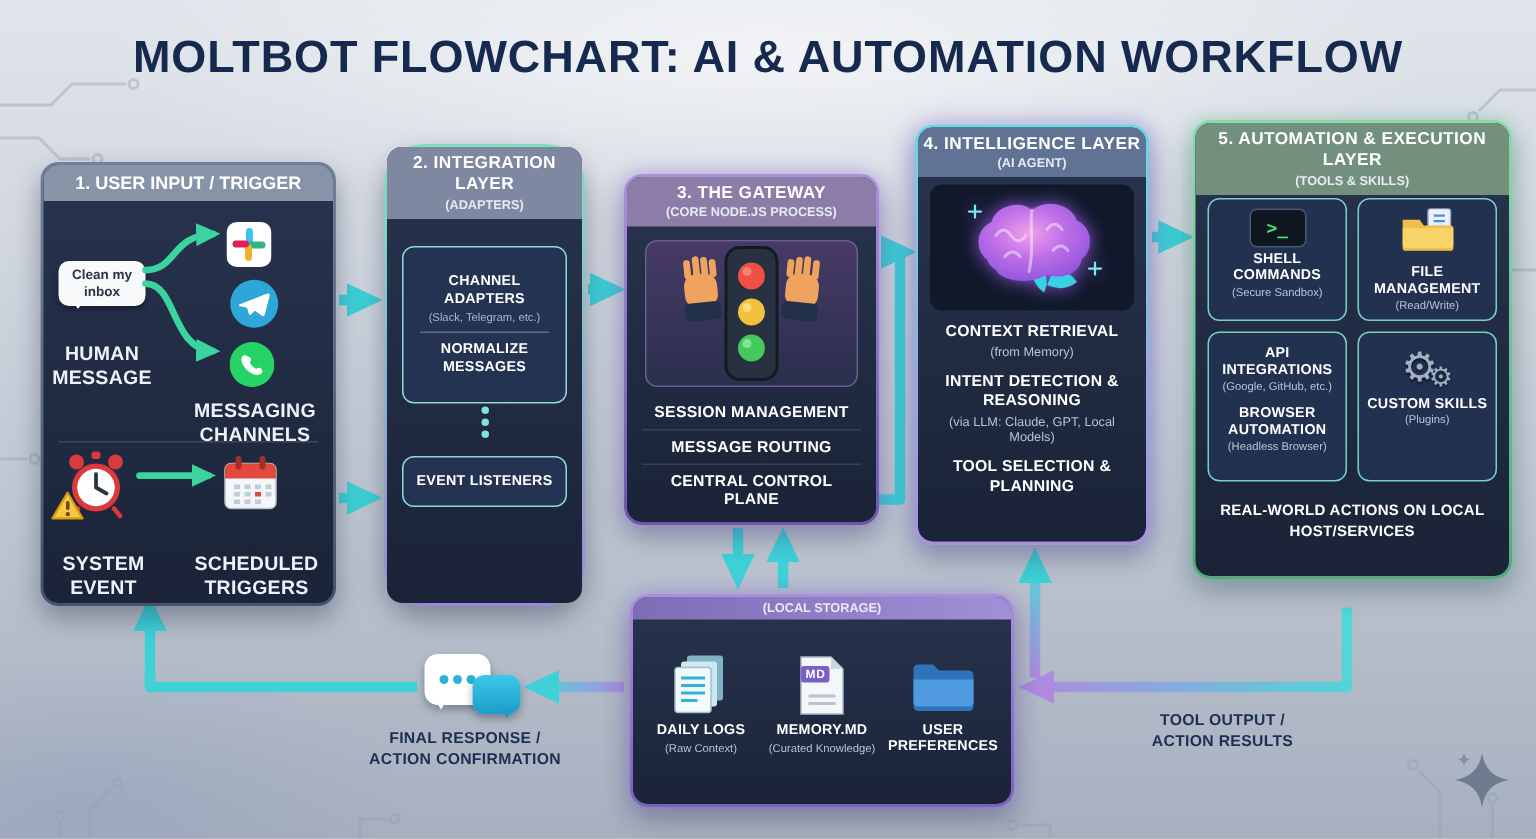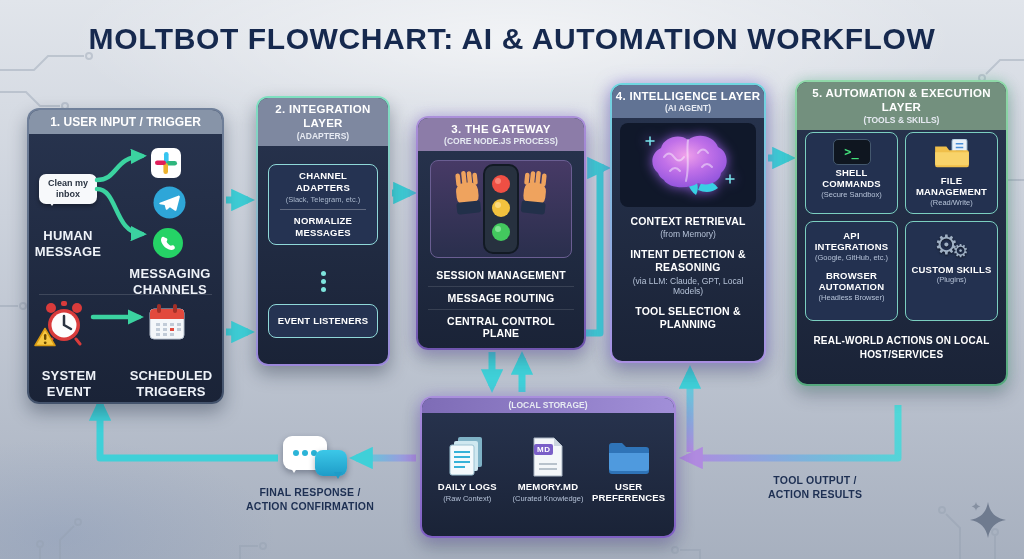--- a/index.html
+++ b/index.html
@@ -13,21 +13,21 @@
   #bg-decor { z-index:0; } #arrows-under { z-index:1; } #arrows-over { z-index:3; }
 
   .title { position:absolute; top:22px; left:0; width:100%; text-align:center; z-index:2;
     font-size:30px; font-weight:800; color:#16294e; letter-spacing:.6px; }
 
   .panel { position:absolute; border-radius:12px; padding:2px; z-index:2;
     box-shadow:0 8px 18px rgba(15,25,45,.35); }
   .panel-inner { height:100%; border-radius:10px; position:relative; overflow:hidden;
     background:linear-gradient(180deg,#28344f,#1a2337); }
   .p-user { left:27px; top:108px; width:197px; height:296px; background:linear-gradient(180deg,#70809a,#44536c); }
-  .p-int  { left:256px; top:96px;  width:134px; height:270px; background:linear-gradient(180deg,#7fe0c0,#9b87da); }
+  .p-int  { left:256px; top:96px;  width:134px; height:308px; background:linear-gradient(180deg,#7fe0c0,#9b87da);border-radius:26px; }
   .p-gw   { left:416px; top:116px; width:170px; height:234px; background:linear-gradient(180deg,#ab90da,#6f55ae);
             box-shadow:0 0 14px rgba(150,120,230,.45), 0 8px 18px rgba(15,25,45,.3); }
   .p-ai   { left:610px; top:83px;  width:156px; height:280px; background:linear-gradient(180deg,#6fd6e0,#a98fe2);
             box-shadow:0 0 16px rgba(140,120,235,.5), 0 8px 18px rgba(15,25,45,.3); }
   .p-auto { left:795px; top:80px;  width:213px; height:306px; background:linear-gradient(180deg,#8fd8a8,#55a87e);
             box-shadow:0 0 12px rgba(110,210,160,.4), 0 8px 18px rgba(15,25,45,.3); }
   .p-mem  { left:420px; top:396px; width:256px; height:142px; background:linear-gradient(180deg,#a98fdc,#7e5fc2);
             box-shadow:0 0 14px rgba(150,120,230,.45), 0 8px 18px rgba(15,25,45,.3); }
 
   .ph { text-align:center; color:#fff; padding:4px 2px 5px; }
@@ -43,21 +43,21 @@
   .bubble { position:absolute; left:10px; top:64px; width:58px; background:#f7f9fb; border-radius:7px;
     padding:4px 3px; font-size:9px; font-weight:bold; color:#2a3442; text-align:center; line-height:1.2;
     box-shadow:0 2px 4px rgba(0,0,0,.35); }
   .bubble::after { content:""; position:absolute; left:8px; bottom:-7px;
     border:5px solid transparent; border-top:7px solid #f7f9fb; }
   .b1-icon { position:absolute; }
   .b1-div { position:absolute; left:10px; right:10px; top:184px; border-top:1px solid rgba(255,255,255,.14); }
   .warn { position:absolute; left:-7px; top:27px; }
 
   .chip { position:absolute; left:10px; width:110px; background:#253352; border:1.5px solid #8fd8d8;
-    border-radius:8px; color:#fff; text-align:center; padding:5px 5px; }
+    border-radius:8px; color:#fff; text-align:center; padding:17px 5px; }
   .chip-title { font-size:9.5px; font-weight:bold; line-height:1.25; letter-spacing:.2px; }
   .chip-sub { font-size:7.5px; color:#aab8cc; line-height:1.2; margin-top:1px; }
   .chip-divider { border-top:1px solid rgba(255,255,255,.28); margin:5px 6px; }
   .idots { position:absolute; left:0; right:0; top:170px; }
   .idot { width:5px; height:5px; border-radius:50%; background:#7ee4dc; margin:3px auto; }
 
   .gw-iconbox { position:absolute; left:12px; top:42px; width:142px; height:98px; border-radius:8px;
     background:linear-gradient(180deg,#473a66,#2a2f4d); border:1px solid #6a5e92;
     display:flex; align-items:center; justify-content:center; }
   .gw-list { position:absolute; left:10px; right:10px; top:146px; }

